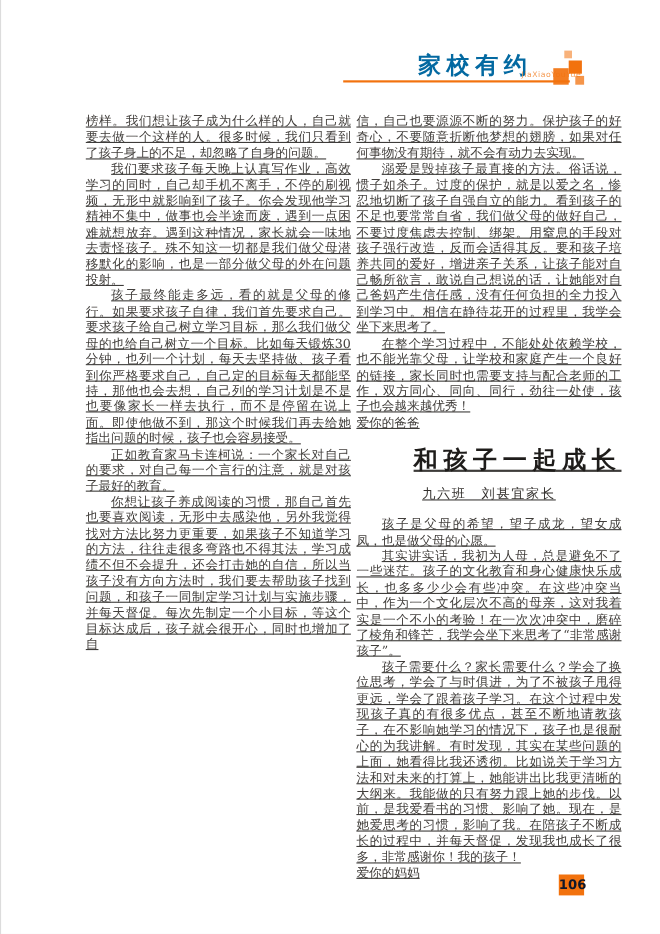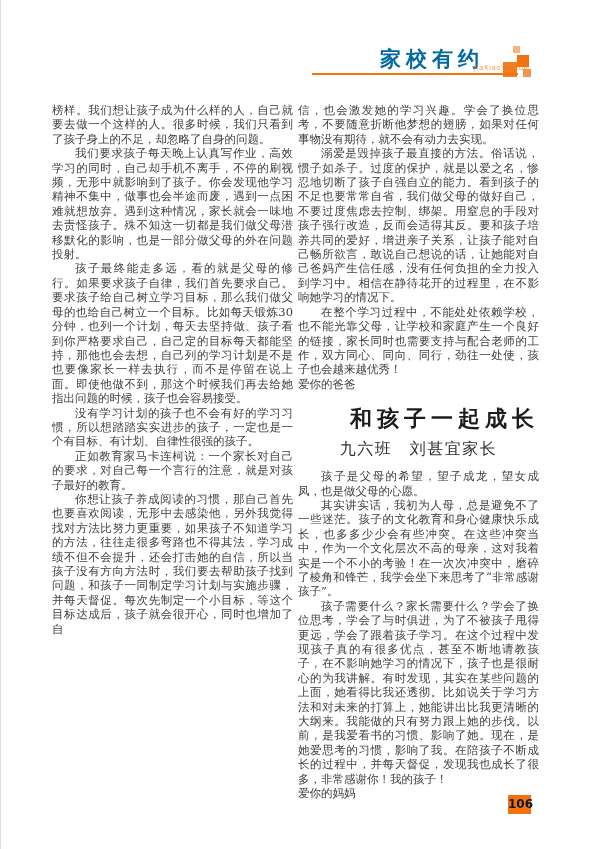--- a/index.html
+++ b/index.html
@@ -22,35 +22,35 @@
     font-size:7px; color:#f59a52; letter-spacing:0.5px;
   }
   .pixel-deco { position:absolute; left:0; top:0; }
   .pixel-deco .sq { position:absolute; background:#f2720e; }
   .sq1 { left:513px; top:46px; width:7px;  height:7px;  opacity:.55; }
   .sq2 { left:517px; top:55px; width:12px; height:12px; opacity:1; }
   .sq3 { left:503px; top:62px; width:14px; height:15px; opacity:.92; }
   .sq4 { left:523px; top:69px; width:8px;  height:8px;  opacity:.75; }
   
   .columns {
-    position:absolute; top:103px; left:52px; display:flex; gap:5px;
+    position:absolute; top:103px; left:78px; display:flex; gap:5px;text-decoration:underline;
   }
   .col {
     width:241px; font-size:11.5px; line-height:14.4px;
     text-align:justify; text-justify:inter-ideograph; color:#413e3b;
   }
   .col p { margin:0; text-indent:2em; }
   .col p.cont { text-indent:0; }
   .signature { text-indent:0 !important; padding-right:28px; }
   .article-title {
     margin:13px 0 9px; text-align:right; font-size:22px; font-weight:bold;
     letter-spacing:5px; color:#1e1c1a; text-indent:0 !important; line-height:1.3;
   }
   .byline {
-    text-align:center; text-indent:0 !important; font-size:16px;
+    text-align:center; text-indent:0 !important; font-size:12px;
     letter-spacing:1.5px; color:#34312e; margin-bottom:13px !important;
   }
   
   .page-number {
     position:absolute; left:508px; top:795px; width:23px; height:19px;
     background:#f2720e; color:#0f172a; font-family:"DejaVu Sans", sans-serif;
     font-size:12px; font-weight:bold; text-align:left; line-height:19px;
   }
 </style>
 </head>
@@ -69,28 +69,27 @@
       <span class="sq sq4"></span>
     </div>
   </div>
 
   <div class="columns">
 
     <section class="col">
       <p class="cont">榜样。我们想让孩子成为什么样的人，自己就要去做一个这样的人。很多时候，我们只看到了孩子身上的不足，却忽略了自身的问题。</p>
       <p>我们要求孩子每天晚上认真写作业，高效学习的同时，自己却手机不离手，不停的刷视频，无形中就影响到了孩子。你会发现他学习精神不集中，做事也会半途而废，遇到一点困难就想放弃。遇到这种情况，家长就会一味地去责怪孩子。殊不知这一切都是我们做父母潜移默化的影响，也是一部分做父母的外在问题投射。</p>
       <p>孩子最终能走多远，看的就是父母的修行。如果要求孩子自律，我们首先要求自己。要求孩子给自己树立学习目标，那么我们做父母的也给自己树立一个目标。比如每天锻炼30分钟，也列一个计划，每天去坚持做、孩子看到你严格要求自己，自己定的目标每天都能坚持，那他也会去想，自己列的学习计划是不是也要像家长一样去执行，而不是停留在说上面。即使他做不到，那这个时候我们再去给她指出问题的时候，孩子也会容易接受。</p>
-      <p>没有学习计划的孩子也不会有好的学习习惯，所以想踏踏实实进步的孩子，一定也是一个有目标、有计划、自律性很强的孩子。</p>
       <p>正如教育家马卡连柯说：一个家长对自己的要求，对自己每一个言行的注意，就是对孩子最好的教育。</p>
       <p>你想让孩子养成阅读的习惯，那自己首先也要喜欢阅读，无形中去感染他，另外我觉得找对方法比努力更重要，如果孩子不知道学习的方法，往往走很多弯路也不得其法，学习成绩不但不会提升，还会打击她的自信，所以当孩子没有方向方法时，我们要去帮助孩子找到问题，和孩子一同制定学习计划与实施步骤，并每天督促。每次先制定一个小目标，等这个目标达成后，孩子就会很开心，同时也增加了自</p>
     </section>
 
     <section class="col">
-      <p class="cont">信，也会激发她的学习兴趣。学会了换位思考，不要随意折断他梦想的翅膀，如果对任何事物没有期待，就不会有动力去实现。</p>
-      <p>溺爱是毁掉孩子最直接的方法。俗话说，惯子如杀子。过度的保护，就是以爱之名，惨忍地切断了孩子自强自立的能力。看到孩子的不足也要常常自省，我们做父母的做好自己，不要过度焦虑去控制、绑架。用窒息的手段对孩子强行改造，反而会适得其反。要和孩子培养共同的爱好，增进亲子关系，让孩子能对自己畅所欲言，敢说自己想说的话，让她能对自己爸妈产生信任感，没有任何负担的全力投入到学习中。相信在静待花开的过程里，在不影响她学习的情况下。</p>
+      <p class="cont">信，自己也要源源不断的努力。保护孩子的好奇心，不要随意折断他梦想的翅膀，如果对任何事物没有期待，就不会有动力去实现。</p>
+      <p>溺爱是毁掉孩子最直接的方法。俗话说，惯子如杀子。过度的保护，就是以爱之名，惨忍地切断了孩子自强自立的能力。看到孩子的不足也要常常自省，我们做父母的做好自己，不要过度焦虑去控制、绑架。用窒息的手段对孩子强行改造，反而会适得其反。要和孩子培养共同的爱好，增进亲子关系，让孩子能对自己畅所欲言，敢说自己想说的话，让她能对自己爸妈产生信任感，没有任何负担的全力投入到学习中。相信在静待花开的过程里，我学会坐下来思考了。</p>
       <p>在整个学习过程中，不能处处依赖学校，也不能光靠父母，让学校和家庭产生一个良好的链接，家长同时也需要支持与配合老师的工作，双方同心、同向、同行，劲往一处使，孩子也会越来越优秀！</p>
       <p class="signature">爱你的爸爸</p>
 
       <h2 class="article-title">和孩子一起成长</h2>
       <p class="byline">九六班　刘甚宜家长</p>
 
       <p>孩子是父母的希望，望子成龙，望女成凤，也是做父母的心愿。</p>
       <p>其实讲实话，我初为人母，总是避免不了一些迷茫。孩子的文化教育和身心健康快乐成长，也多多少少会有些冲突。在这些冲突当中，作为一个文化层次不高的母亲，这对我着实是一个不小的考验！在一次次冲突中，磨碎了棱角和锋芒，我学会坐下来思考了“非常感谢孩子”。</p>
       <p>孩子需要什么？家长需要什么？学会了换位思考，学会了与时俱进，为了不被孩子甩得更远，学会了跟着孩子学习。在这个过程中发现孩子真的有很多优点，甚至不断地请教孩子，在不影响她学习的情况下，孩子也是很耐心的为我讲解。有时发现，其实在某些问题的上面，她看得比我还透彻。比如说关于学习方法和对未来的打算上，她能讲出比我更清晰的大纲来。我能做的只有努力跟上她的步伐。以前，是我爱看书的习惯、影响了她。现在，是她爱思考的习惯，影响了我。在陪孩子不断成长的过程中，并每天督促，发现我也成长了很多，非常感谢你！我的孩子！</p>
       <p class="signature">爱你的妈妈</p>

